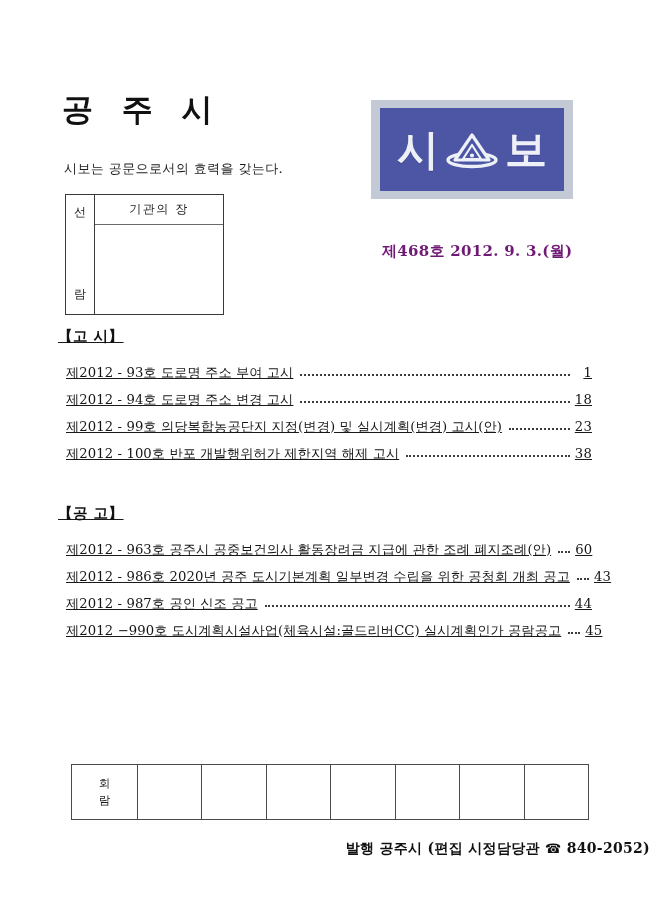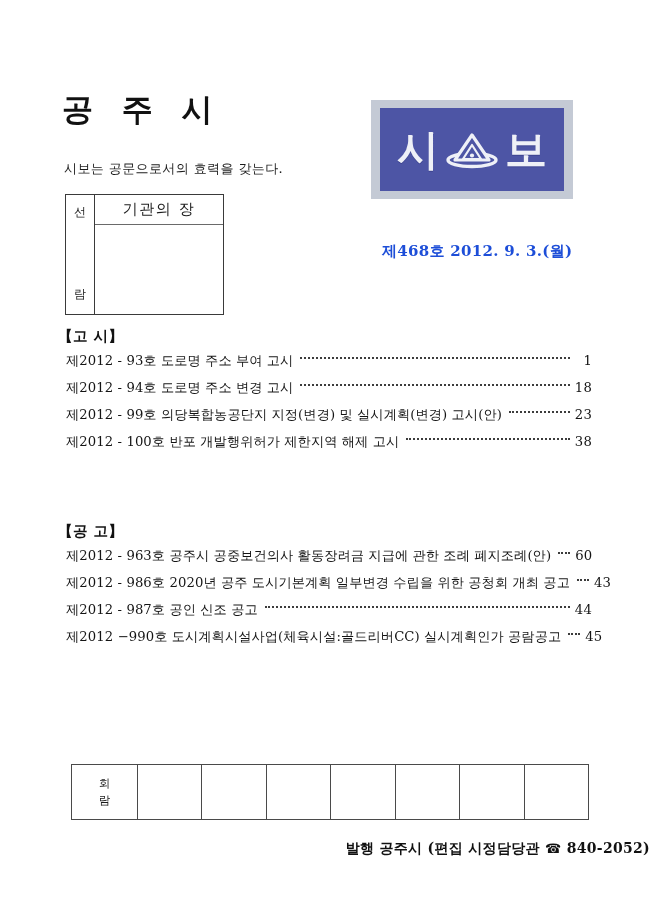--- a/index.html
+++ b/index.html
@@ -75,21 +75,21 @@
     position: absolute;
     left: 29px;
     top: 0;
     right: 0;
     height: 30px;
     border-bottom: 1.4px solid #6a6a6a;
     box-sizing: border-box;
     display: flex;
     align-items: center;
     justify-content: center;
-    font-size: 15px;
+    font-size: 12px;
     letter-spacing: 1.5px;
   }
   .approval-body-cell {
     position: absolute;
     left: 29px;
     top: 30px;
     right: 0;
     bottom: 0;
   }
 
@@ -134,48 +134,50 @@
 
   
   .issue-line {
     position: absolute;
     left: 382px;
     top: 242px;
     font-size: 15px;
     font-weight: 700;
     letter-spacing: 0.3px;
     white-space: nowrap;
-    color: #1d4ed8;
+    color: #701a75;
   }
 
   
   .section {
     position: absolute;
     left: 58px;
     width: 534px;
+    text-decoration: underline;
   }
   #section-0 { top: 327px; }
-  #section-1 { top: 504px; margin-top: 18px; }
+  #section-1 { top: 504px; }
 
   .section-header {
     font-size: 14.5px;
     font-weight: 700;
     letter-spacing: 0.5px;
     margin: 0 0 8px 0;
     white-space: nowrap;
     color: #111111;
   }
 
   .toc-list {
     list-style: none;
     margin: 0;
     padding: 0;
   }
   .toc-item {
     display: flex;
+    align-items: flex-end;
     font-size: 13.2px;
     line-height: 1.0;
     padding: 0 0 0 8px;
     height: 27px;
     white-space: nowrap;
     color: #141414;
   }
   .toc-title {
     flex: 0 0 auto;
     letter-spacing: 0.1px;

